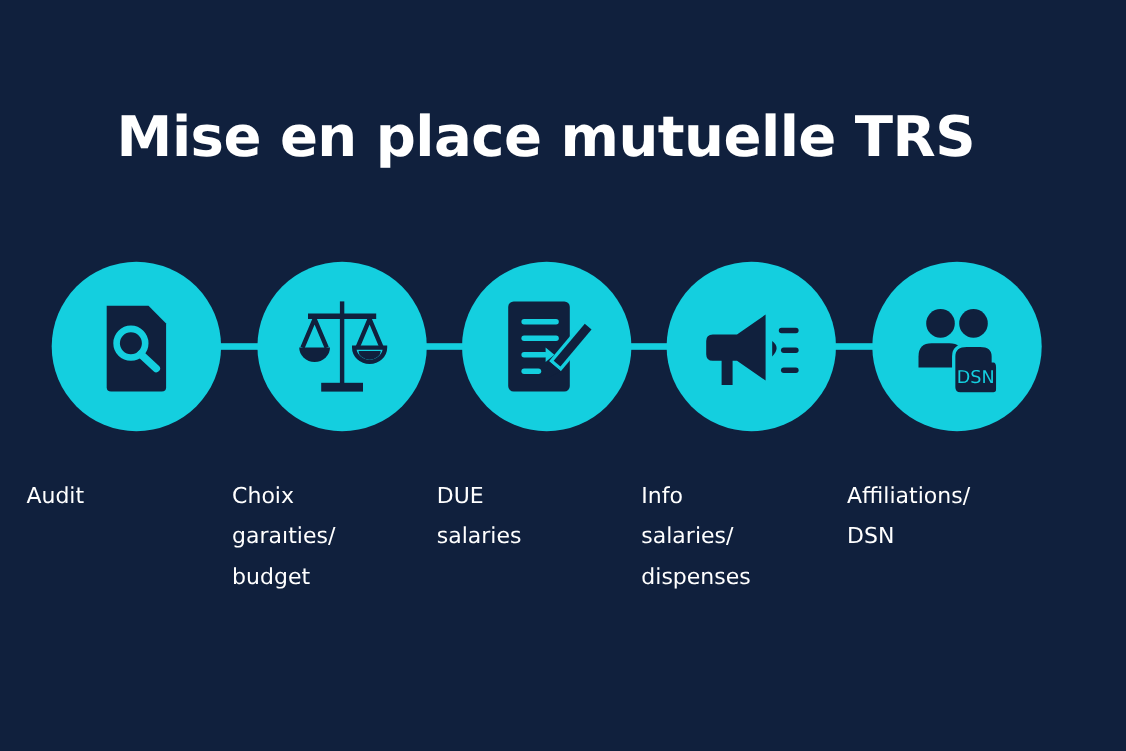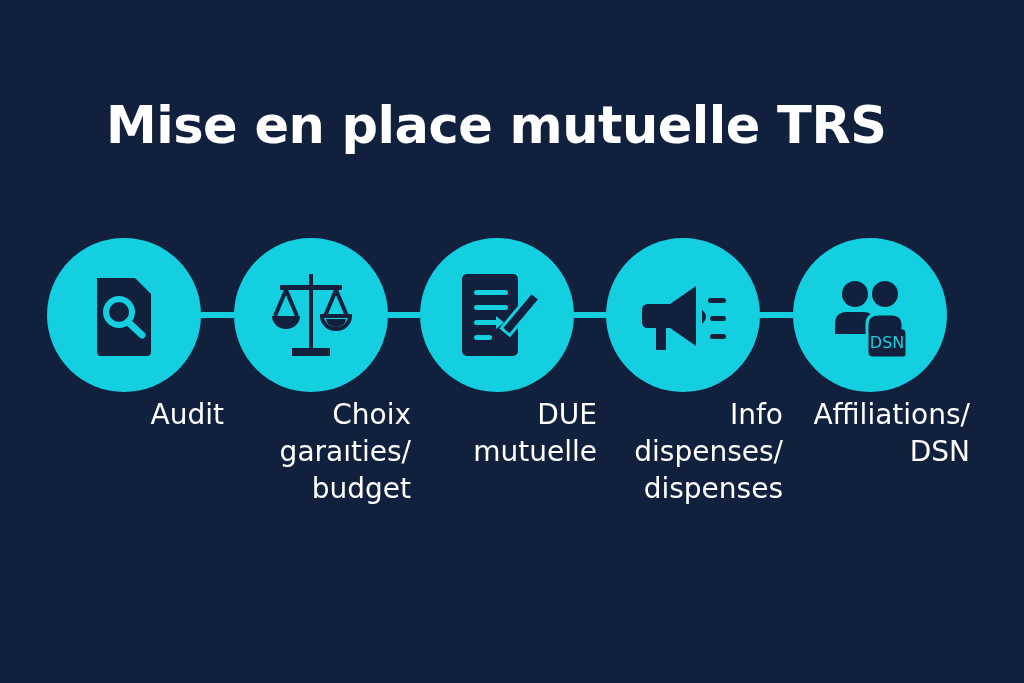--- a/index.html
+++ b/index.html
@@ -19,22 +19,22 @@
     position:absolute; left:124px; top:312px; width:746px; height:6px;
     background:#14CFDF;
   }
   .step-circle {
     position:absolute; width:154px; height:154px; border-radius:50%;
     background:#14CFDF; top:238px;
     display:flex; align-items:center; justify-content:center;
   }
   .step-circle svg { width:90px; height:90px; display:block; }
   .step-label {
-    position:absolute; top:396px; width:200px; text-align:right;
-    font-size:28px; line-height:37px; white-space:pre-line;
+    position:absolute; top:432px; width:200px; text-align:left;
+    font-size:20px; line-height:37px; white-space:pre-line;
   }
 </style>
 </head>
 <body>
 
 <div class="title">Mise en place mutuelle TRS</div>
 
 <div class="connector"></div>
 
 <div class="step-circle" style="left:47px">
@@ -71,33 +71,33 @@
     <path d="M44 46 L52 52.5 L44 59 Z" fill="#14CFDF"></path>
     <rect x="22" y="65" width="18" height="5" rx="2.5" fill="#14CFDF"></rect>
     <g transform="rotate(40 62 50)">
       <rect x="56" y="16" width="14" height="50" fill="#14CFDF"></rect>
       <rect x="59" y="19" width="8" height="44" fill="#10203D"></rect>
       <path d="M56 66 L63 82 L70 66 Z" fill="#10203D"></path>
     </g>
   </svg>
 </div>
 <div class="step-label" style="left:397px">DUE
-mutuelle</div>
+salaries</div>
 
 <div class="step-circle" style="left:606px">
   <svg viewBox="0 0 90 90">
     <path d="M10 34 Q4 34 4 40 V52 Q4 58 10 58 H18 V80 H28 V58 H32 L58 76 V16 L32 34 Z" fill="#10203D"></path>
     <path d="M64 40 Q72 46 64 54 Z" fill="#10203D"></path>
     <rect x="70" y="28" width="18" height="5" rx="2.5" fill="#10203D"></rect>
     <rect x="72" y="46" width="16" height="5" rx="2.5" fill="#10203D"></rect>
     <rect x="72" y="64" width="16" height="5" rx="2.5" fill="#10203D"></rect>
   </svg>
 </div>
 <div class="step-label" style="left:583px">Info
-dispenses/
+salaries/
 dispenses</div>
 
 <div class="step-circle" style="left:793px">
   <svg viewBox="0 0 90 90">
     <circle cx="30" cy="24" r="13" fill="#10203D"></circle>
     <circle cx="60" cy="24" r="13" fill="#10203D"></circle>
     <path d="M10 64 V54 Q10 42 22 42 H38 Q50 42 50 54 V64 Z" fill="#10203D"></path>
     <path d="M42 54 Q42 44 54 44 H66 Q78 44 78 54 V58 Q82 58 82 64 V84 Q82 88 78 88 H48 Q42 88 42 82 Z" fill="#10203D" stroke="#14CFDF" stroke-width="3"></path>
     <text x="62" y="78" text-anchor="middle" font-family="'DejaVu Sans', sans-serif" font-size="16" fill="#14CFDF">DSN</text>
   </svg>

